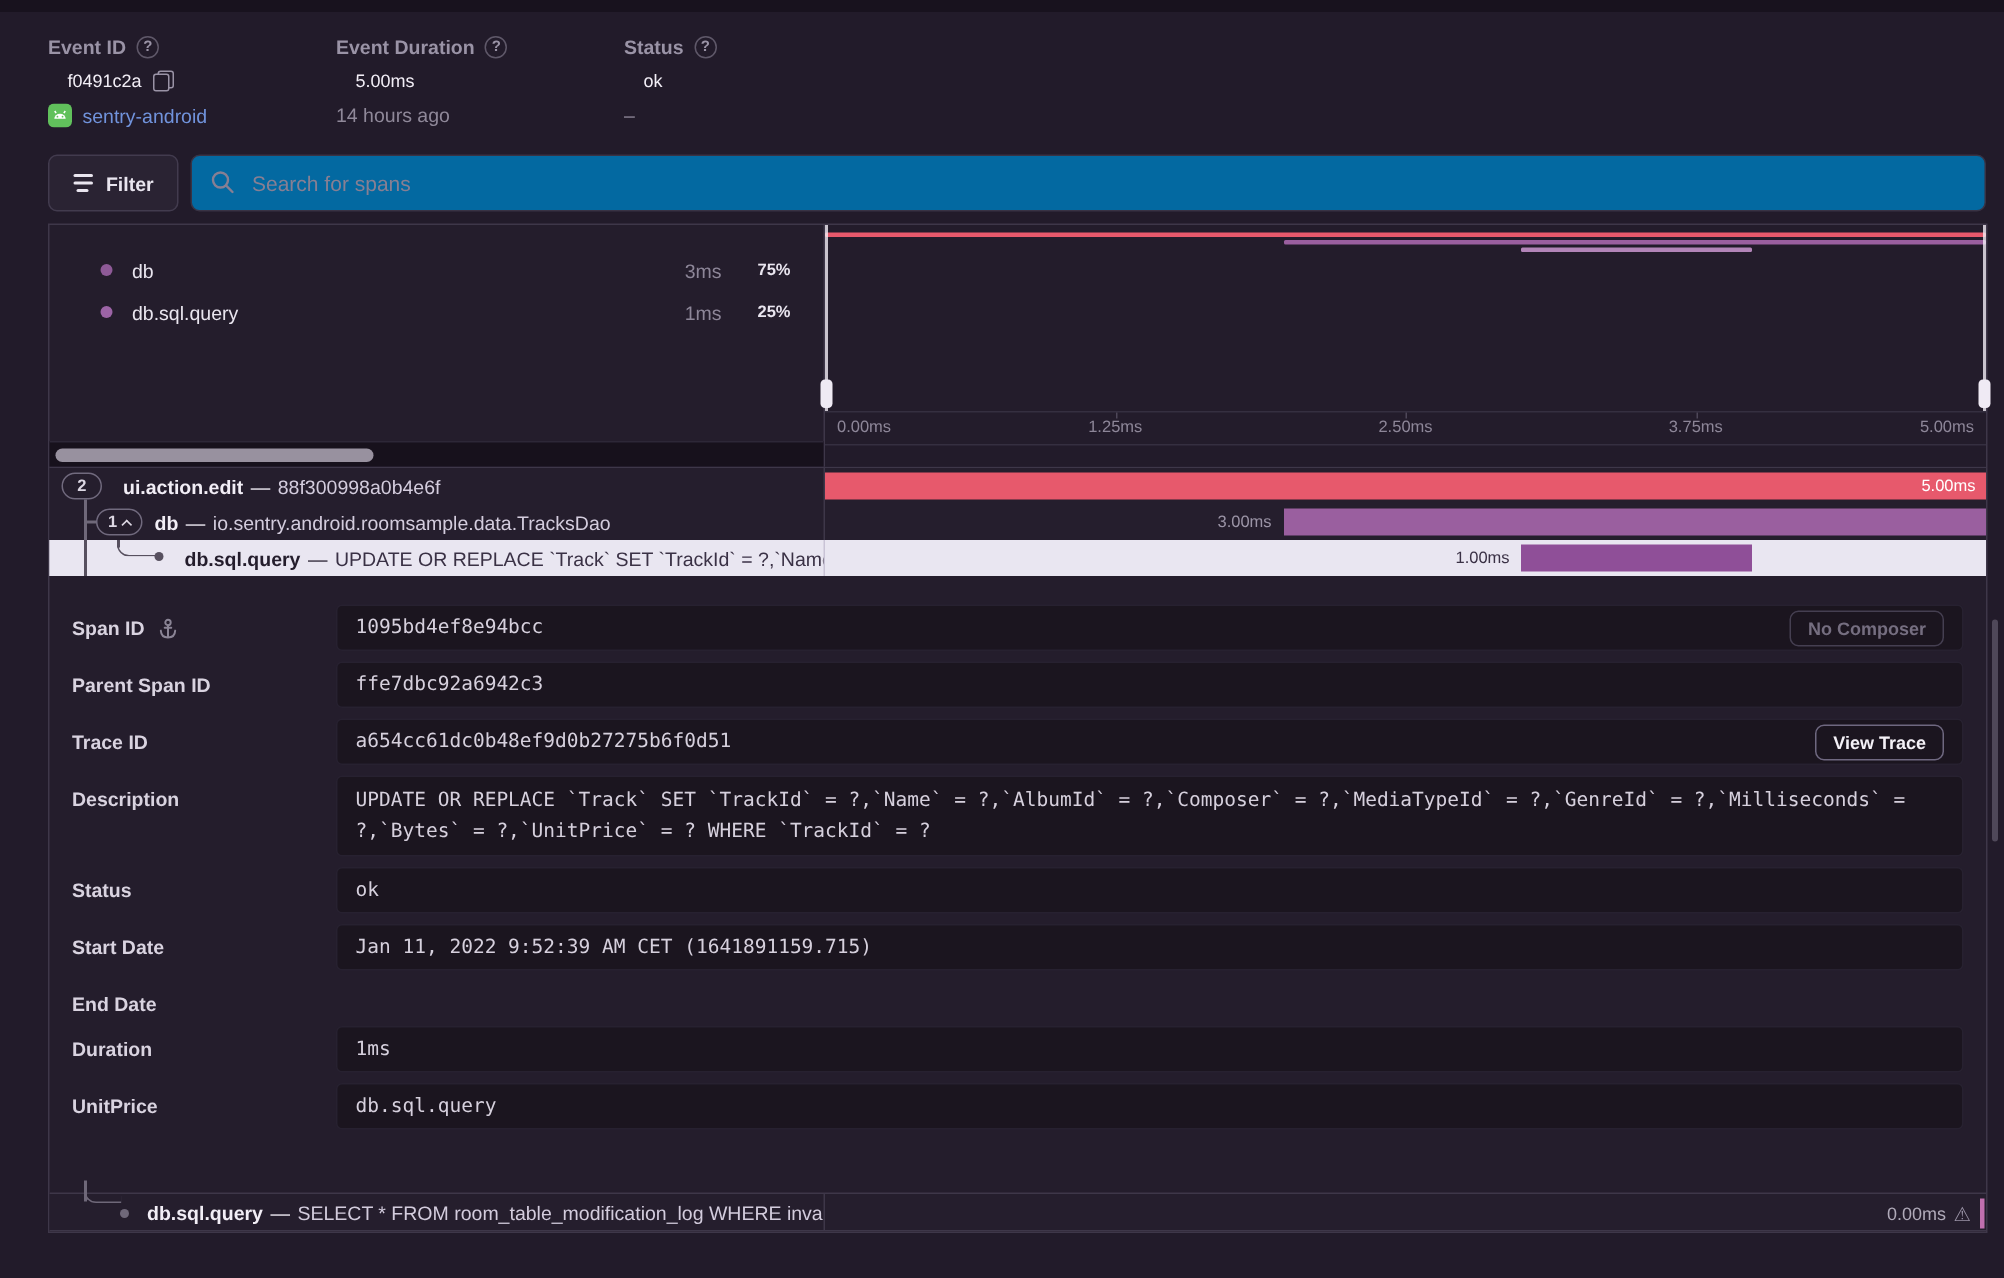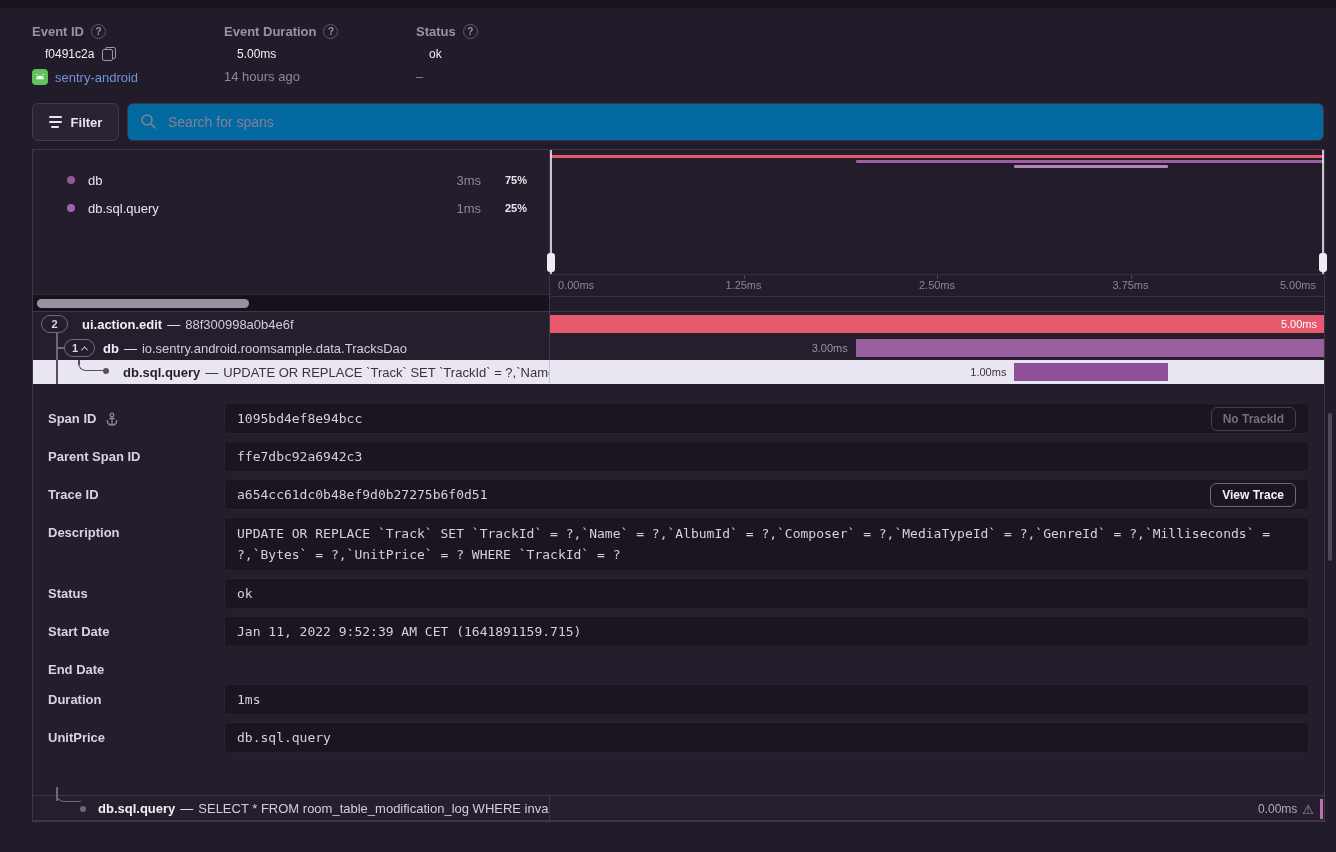--- a/index.html
+++ b/index.html
@@ -333,21 +333,21 @@
         <span style="padding-top:1px">
           <svg width="14" height="15" viewBox="0 0 14 15">
               <circle cx="7" cy="3" r="1.8" fill="none" stroke="#8a8495" stroke-width="1.3"></circle>
               <path d="M7 4.8 V13 M2.2 8.4 C2.4 11.6 4.6 13 7 13 C9.4 13 11.6 11.6 11.8 8.4" fill="none" stroke="#8a8495" stroke-width="1.3" stroke-linecap="round"></path>
               <path d="M4.8 6.5 H9.2" stroke="#8a8495" stroke-width="1.3" stroke-linecap="round"></path>
             </svg>
         </span>
       </div>
       <div class="detail-value">
         <span class="val">1095bd4ef8e94bcc</span>
-        <button class="btn btn-ghost">No TrackId</button>
+        <button class="btn btn-ghost">No Composer</button>
       </div>
     </div>
 
     <div class="detail-row">
       <div class="detail-label">
           <span>Parent Span ID</span>
         </div>
       <div class="detail-value">
         <span class="val">ffe7dbc92a6942c3</span>
       </div>

